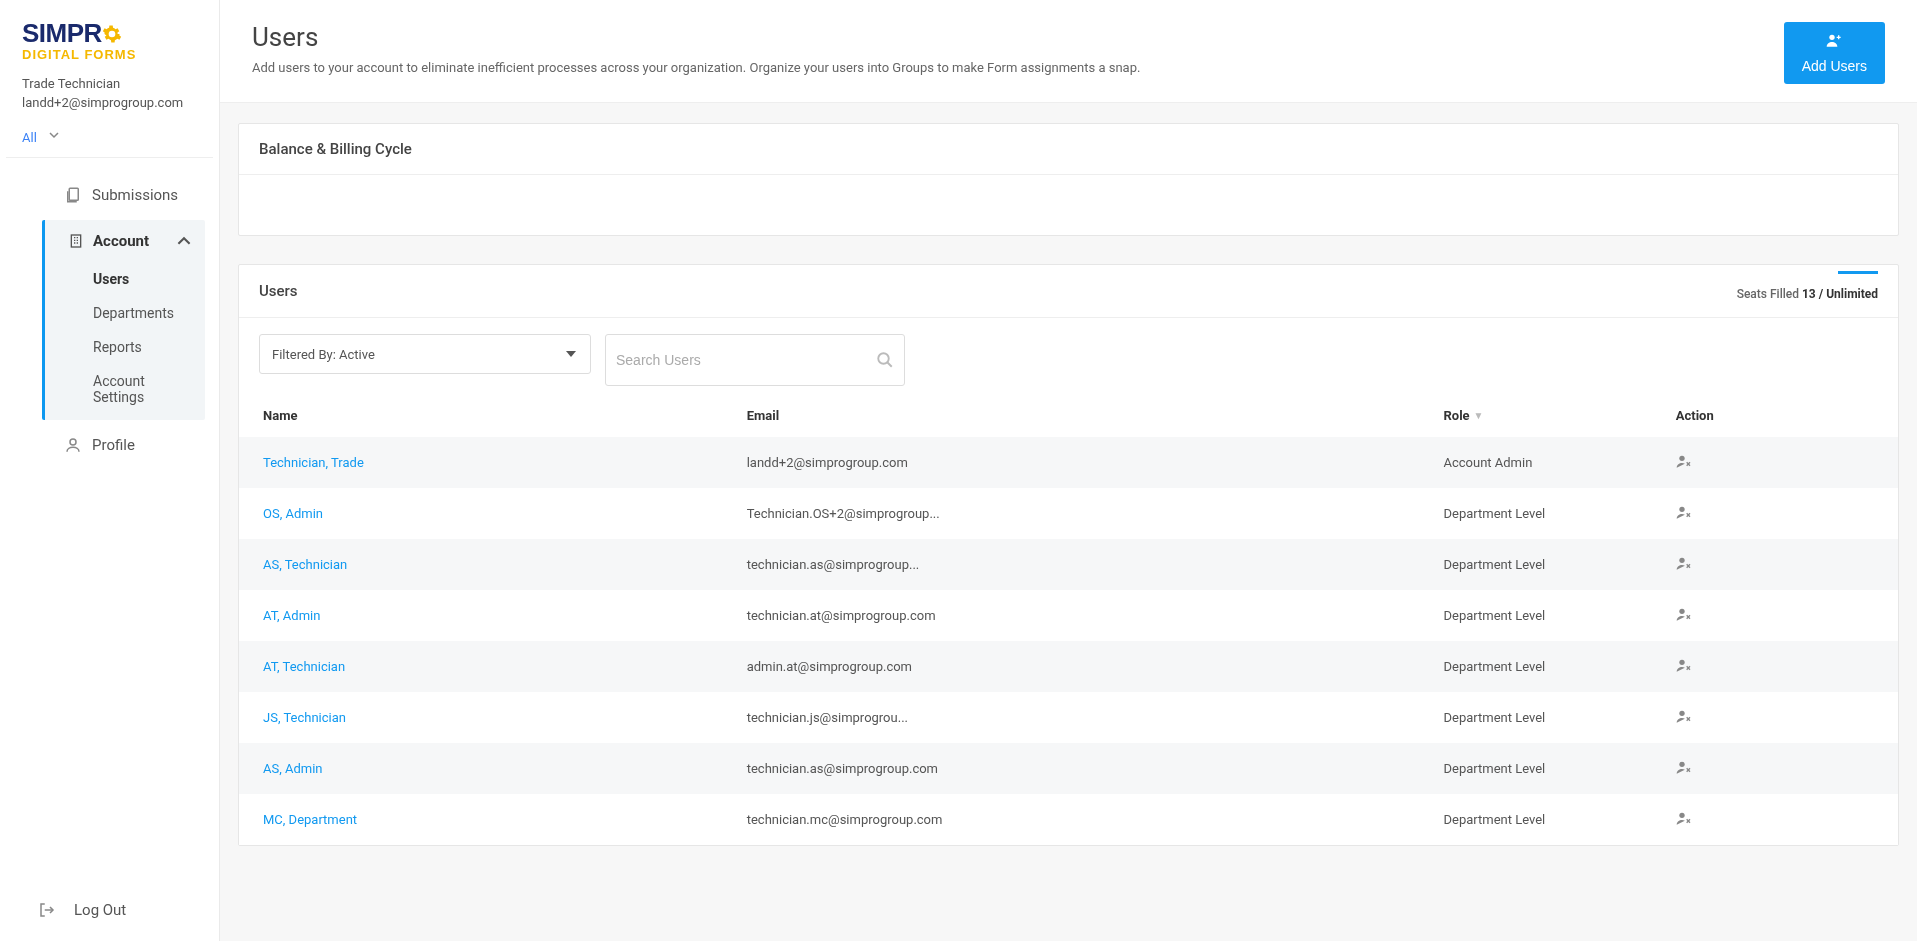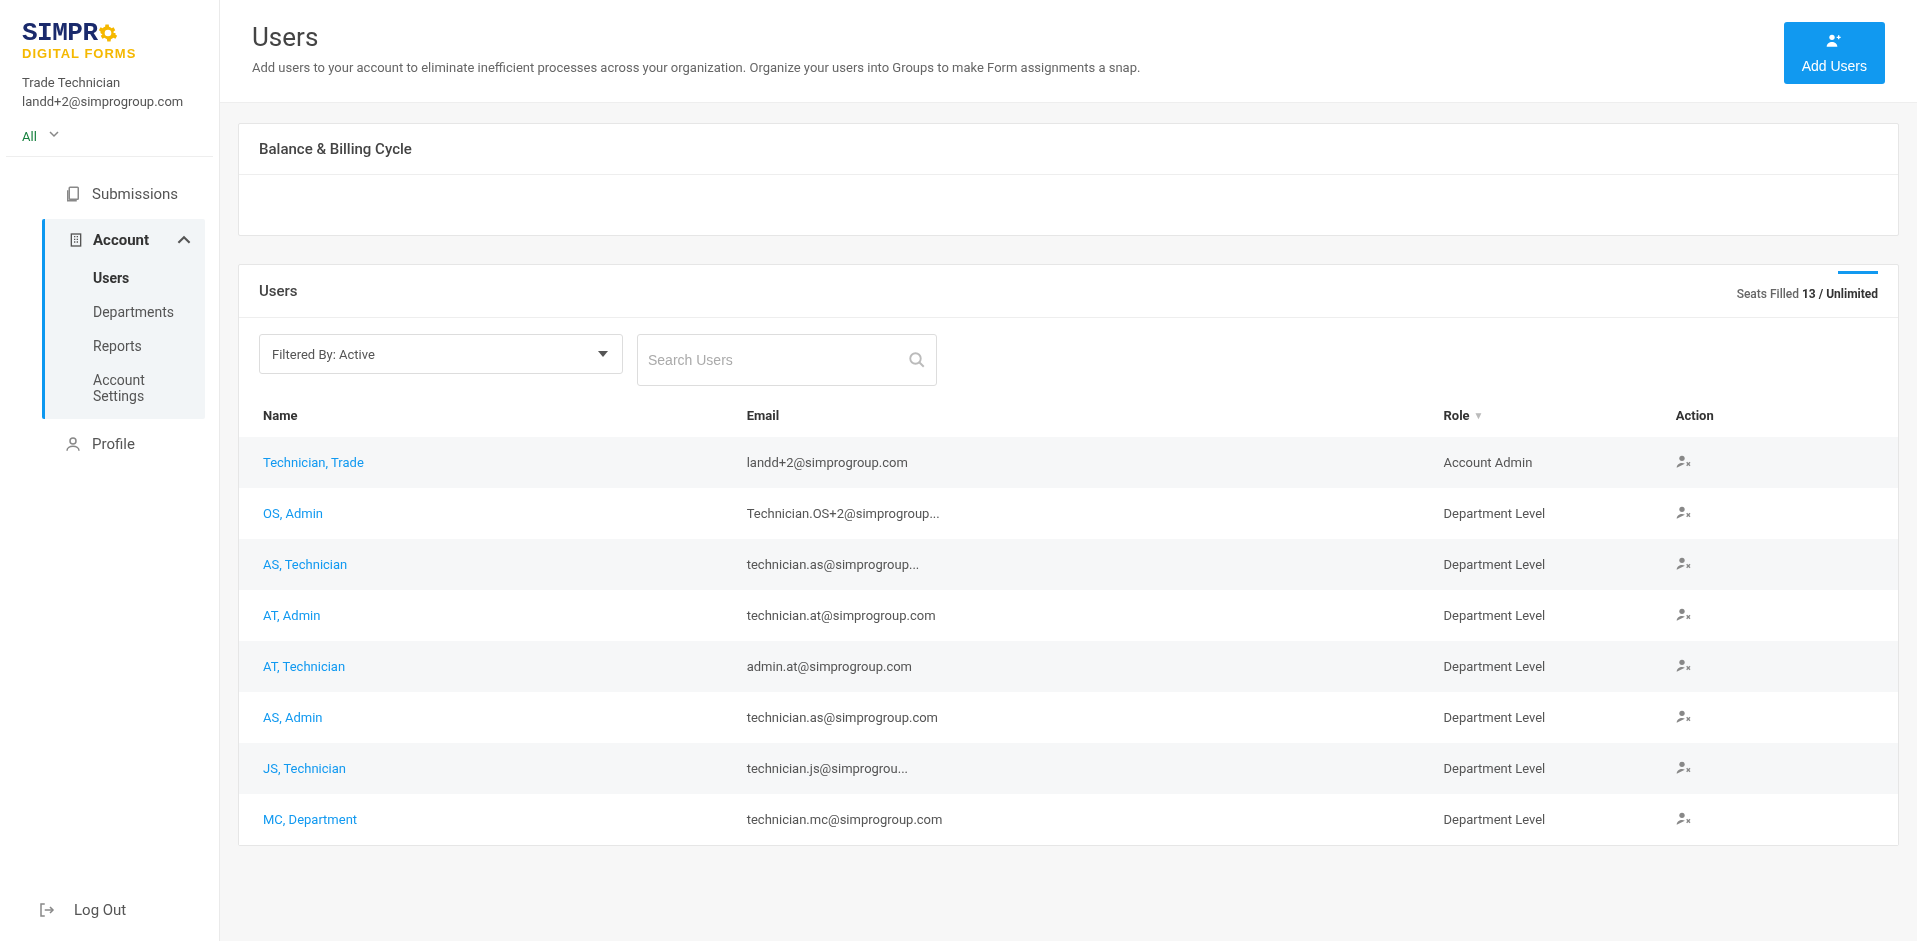--- a/index.html
+++ b/index.html
@@ -14,21 +14,21 @@
   .sidebar {
     width: 220px;
     min-width: 220px;
     border-right: 1px solid #eaeaea;
     display: flex;
     flex-direction: column;
     background: #fff;
   }
   .logo-block { padding: 18px 22px 10px 22px; }
   .logo-main {
-    font-family: Liberation Mono, monospace;
+    font-family: Liberation Sans, sans-serif;
     font-weight: 800;
     font-size: 26px;
     color: #1a2a6c;
     letter-spacing: -0.5px;
     display: flex;
     align-items: center;
   }
   .logo-main .gear {
     display:inline-flex; align-items:center; justify-content:center;
     width: 22px; height:22px; margin: 0 -1px;
@@ -40,21 +40,21 @@
     color: #f5b800;
     letter-spacing: 1px;
     margin-top: -2px;
   }
   .user-block { padding: 4px 22px 10px 22px; font-size: 13px; color: #555; }
   .user-name { margin-bottom: 4px; }
   .user-email { font-size: 13px; color: #555; }
   .all-selector {
     padding: 10px 22px 12px 22px;
     font-size: 13px;
-    color: #15803d;
+    color: #3b82f6;
     display: flex; align-items: flex-start; gap:12px;
     cursor: pointer;
   }
   .sidebar-divider { height:1px; background:#eee; margin: 0 6px 4px 6px; }
 
   .nav { flex: 1; padding-top: 14px; padding-left: 28px; }
   .nav-item, .nav-sub-item {
     display: flex; align-items: center;
     padding: 10px 22px 10px 40px;
     font-size: 15px;
@@ -134,21 +134,21 @@
   .seats-indicator::before {
     content:""; position:absolute; top:-10px; right:0; width:40px; height:3px; background:#1199f0;
   }
   .seats-indicator .count { font-weight:700; color:#333; }
 
   .users-controls {
     padding: 16px 20px 8px 20px;
     display:flex; gap:14px;
   }
   .filter-select {
-    width: 364px; height:40px; border:1px solid #ddd; border-radius:3px;
+    width: 332px; height:40px; border:1px solid #ddd; border-radius:3px;
     padding: 0 34px 0 12px; font-size:13px; color:#555; background:#fff;
     position:relative; display:flex; align-items:center; cursor:pointer;
   }
   .filter-select::after {
     content:""; position:absolute; right:14px; top:50%; transform:translateY(-50%);
     border-left:5px solid transparent; border-right:5px solid transparent; border-top:6px solid #555;
   }
   .search-wrap {
     width: 300px; height:52px; border:1px solid #ddd; border-radius:3px;
     display:flex; align-items:center; padding: 0 10px;
@@ -391,44 +391,44 @@
                 <td><span>Department Level</span></td>
                 <td><span class="row-action-icon">
                     <svg width="16" height="16" viewBox="0 0 24 24" fill="#888">
                       <circle cx="9" cy="8" r="4"></circle>
                       <path d="M1 22c0-4 4-7 8-7 1.5 0 3 .4 4.3 1.1L1 22z"></path>
                       <path d="M16 14l5 5M21 14l-5 5" stroke="#888" stroke-width="2"></path>
                     </svg>
                   </span></td>
               </tr>
               <tr>
+                <td><span class="name-link">JS, Technician</span></td>
+                <td><span>technician.js@simprogrou...</span></td>
+                <td><span>Department Level</span></td>
+                <td><span class="row-action-icon">
+                    <svg width="16" height="16" viewBox="0 0 24 24" fill="#888">
+                      <circle cx="9" cy="8" r="4"></circle>
+                      <path d="M1 22c0-4 4-7 8-7 1.5 0 3 .4 4.3 1.1L1 22z"></path>
+                      <path d="M16 14l5 5M21 14l-5 5" stroke="#888" stroke-width="2"></path>
+                    </svg>
+                  </span></td>
+              </tr>
+              <tr>
                 <td><span class="name-link">AS, Admin</span></td>
                 <td><span>technician.as@simprogroup.com</span></td>
                 <td><span>Department Level</span></td>
                 <td><span class="row-action-icon">
                     <svg width="16" height="16" viewBox="0 0 24 24" fill="#888">
                       <circle cx="9" cy="8" r="4"></circle>
                       <path d="M1 22c0-4 4-7 8-7 1.5 0 3 .4 4.3 1.1L1 22z"></path>
                       <path d="M16 14l5 5M21 14l-5 5" stroke="#888" stroke-width="2"></path>
                     </svg>
                   </span></td>
               </tr>
               <tr>
-                <td><span class="name-link">JS, Technician</span></td>
-                <td><span>technician.js@simprogrou...</span></td>
-                <td><span>Department Level</span></td>
-                <td><span class="row-action-icon">
-                    <svg width="16" height="16" viewBox="0 0 24 24" fill="#888">
-                      <circle cx="9" cy="8" r="4"></circle>
-                      <path d="M1 22c0-4 4-7 8-7 1.5 0 3 .4 4.3 1.1L1 22z"></path>
-                      <path d="M16 14l5 5M21 14l-5 5" stroke="#888" stroke-width="2"></path>
-                    </svg>
-                  </span></td>
-              </tr>
-              <tr>
                 <td><span class="name-link">MC, Department</span></td>
                 <td><span>technician.mc@simprogroup.com</span></td>
                 <td><span>Department Level</span></td>
                 <td><span class="row-action-icon">
                     <svg width="16" height="16" viewBox="0 0 24 24" fill="#888">
                       <circle cx="9" cy="8" r="4"></circle>
                       <path d="M1 22c0-4 4-7 8-7 1.5 0 3 .4 4.3 1.1L1 22z"></path>
                       <path d="M16 14l5 5M21 14l-5 5" stroke="#888" stroke-width="2"></path>
                     </svg>
                   </span></td>

